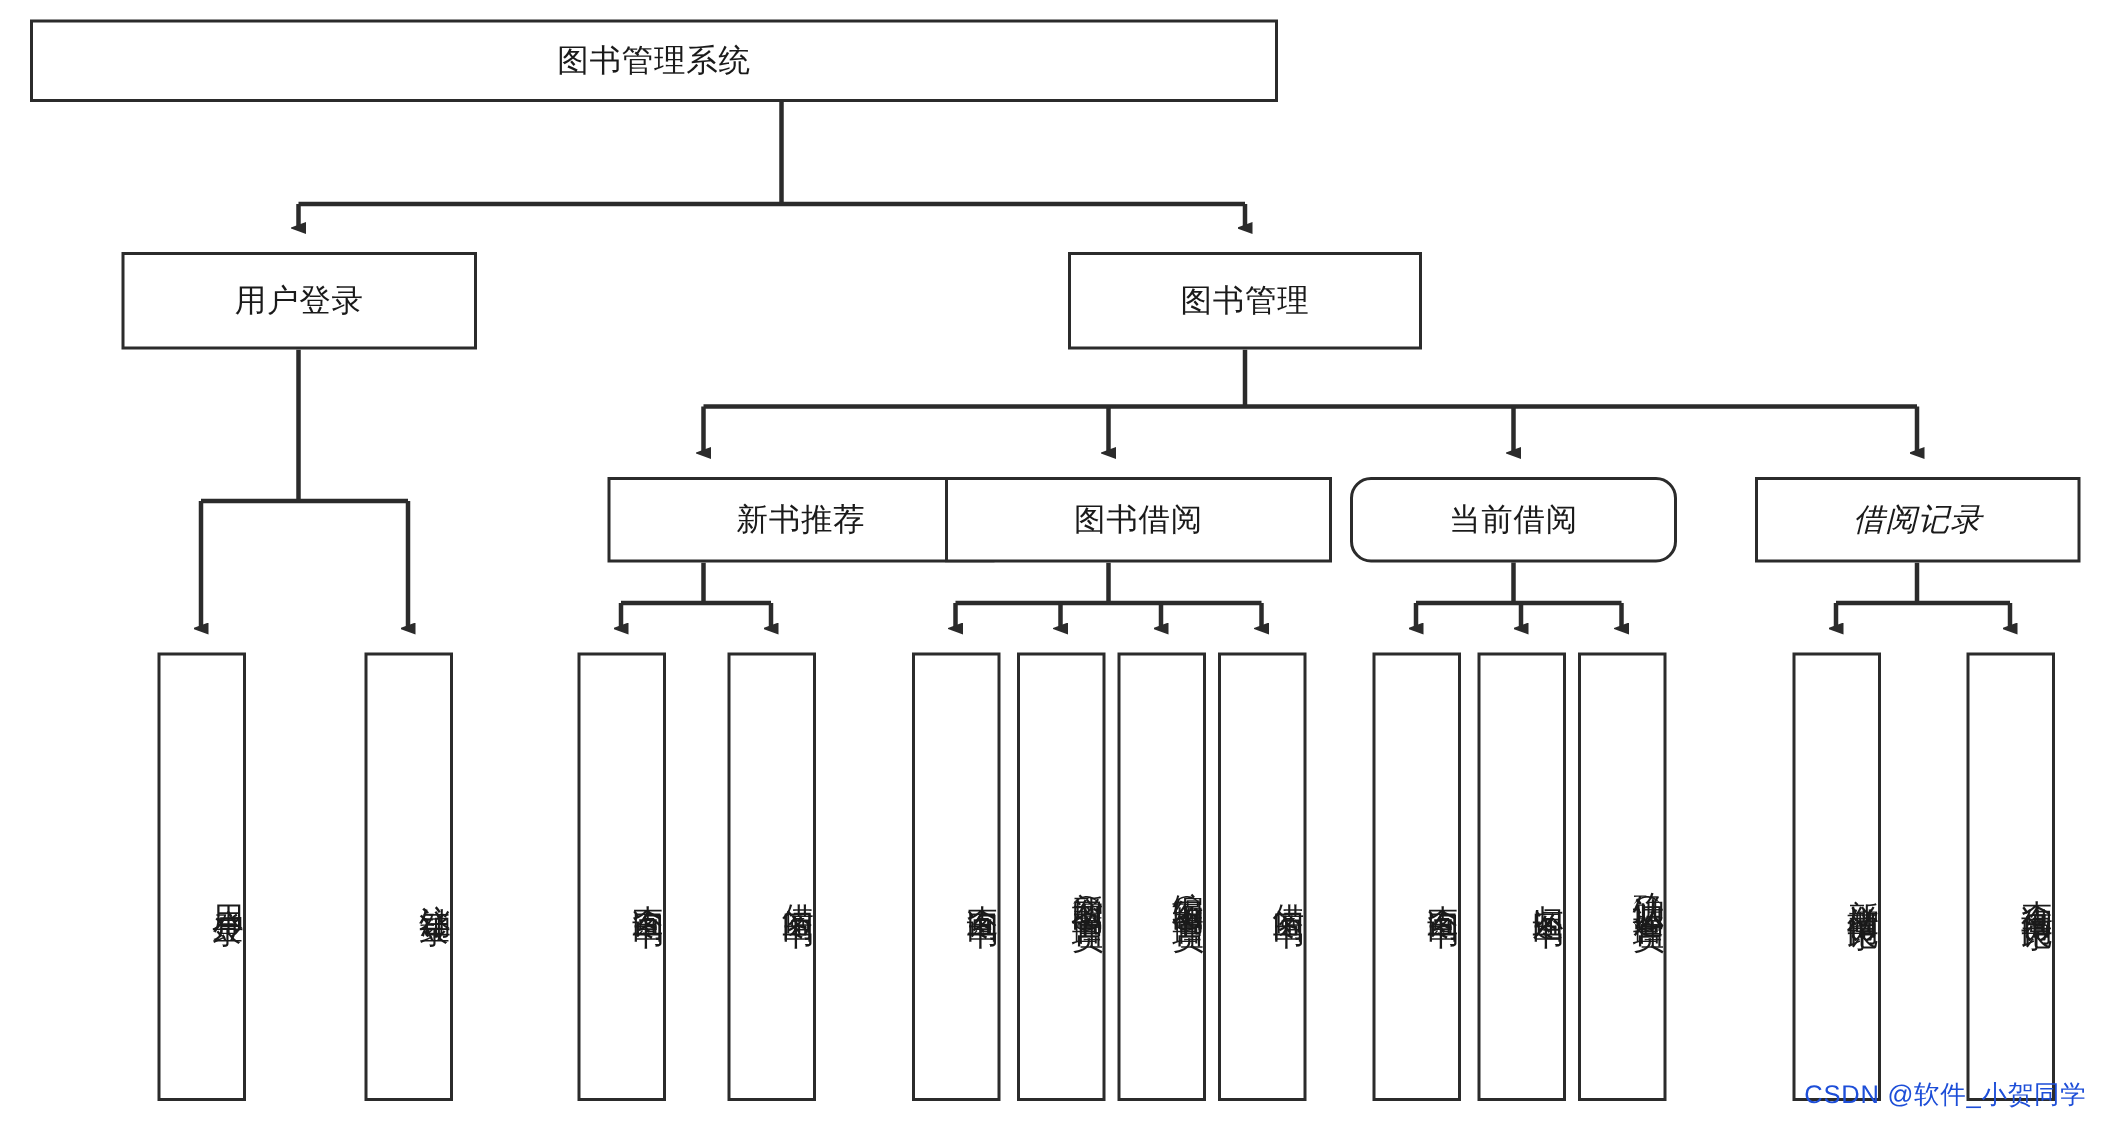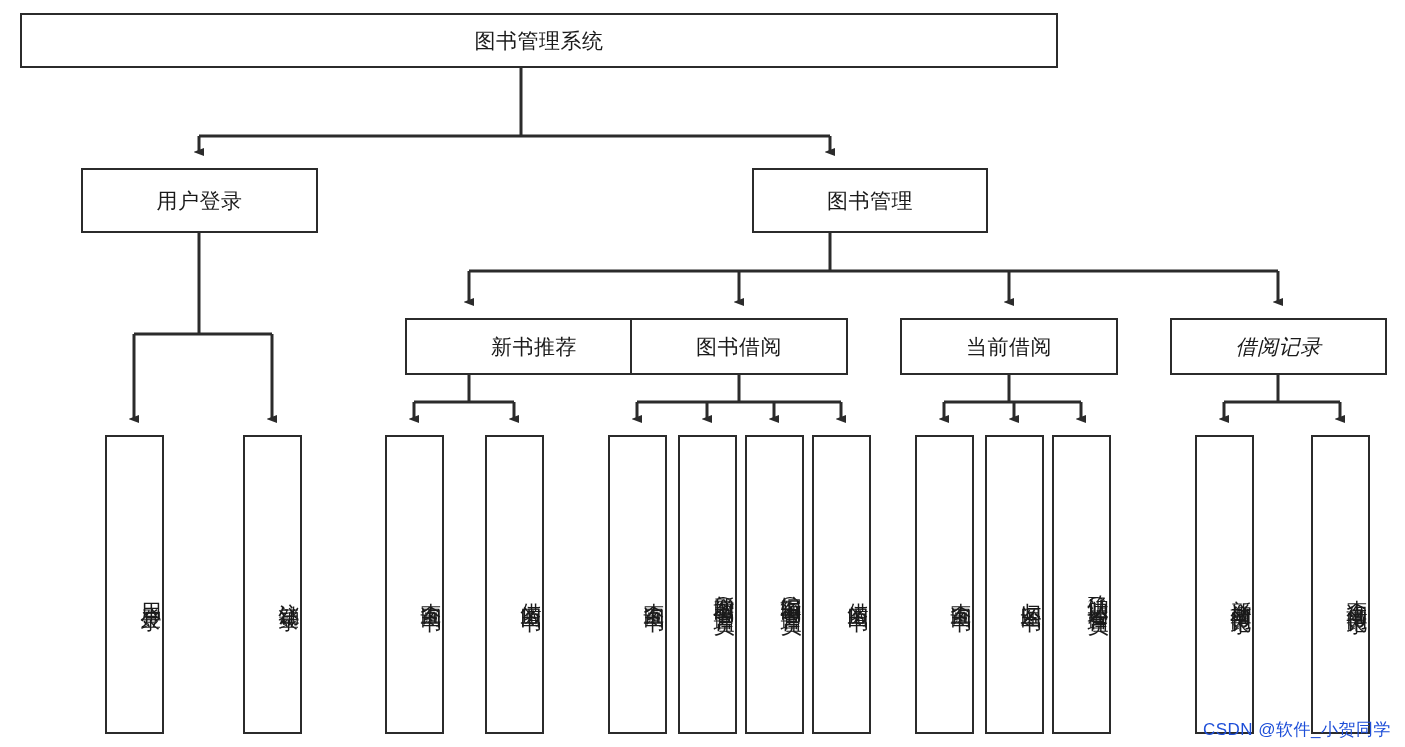--- a/index.html
+++ b/index.html
@@ -113,38 +113,38 @@
       <path d="M1014,402 L1014,419" marker-end="url(#arrow)"></path>
       <path d="M1081,402 L1081,419" marker-end="url(#arrow)"></path>
 
       <path d="M1278,375 L1278,402"></path>
       <path d="M1224,402 L1340,402"></path>
       <path d="M1224,402 L1224,419" marker-end="url(#arrow)"></path>
       <path d="M1340,402 L1340,419" marker-end="url(#arrow)"></path>
     </g>
   </svg>
 
-  <div class="node h" style="left:20px; top:13px; width:1038px; height:55px;">
+  <div class="node h" style="left:20px; top:13px; width:832px; height:55px;">
     <span>图书管理系统</span>
   </div>
 
   <div class="node h" style="left:81px; top:168px; width:237px; height:65px;">
     <span>用户登录</span>
   </div>
-  <div class="node h" style="left:752px; top:168px; width:236px; height:65px;">
+  <div class="node h" style="left:712px; top:168px; width:236px; height:65px;">
     <span>图书管理</span>
   </div>
 
   <div class="node h" style="left:361px; top:318px; width:258px; height:57px;margin-left:44px;">
     <span>新书推荐</span>
   </div>
-  <div class="node h" style="left:630px; top:318px; width:218px; height:57px;">
+  <div class="node h" style="left:630px; top:318px; width:258px; height:57px;">
     <span>图书借阅</span>
   </div>
-  <div class="node h" style="left:900px; top:318px; width:218px; height:57px;">
+  <div class="node h" style="left:900px; top:318px; width:218px; height:57px;border-radius:14px;">
     <span>当前借阅</span>
   </div>
   <div class="node h" style="left:1170px; top:318px; width:217px; height:57px;font-style:italic;">
     <span>借阅记录</span>
   </div>
 
   <div class="node v" style="left:105px; top:435px; width:59px; height:299px;">
     <span>用户登录</span>
   </div>
   <div class="node v" style="left:243px; top:435px; width:59px; height:299px;">

